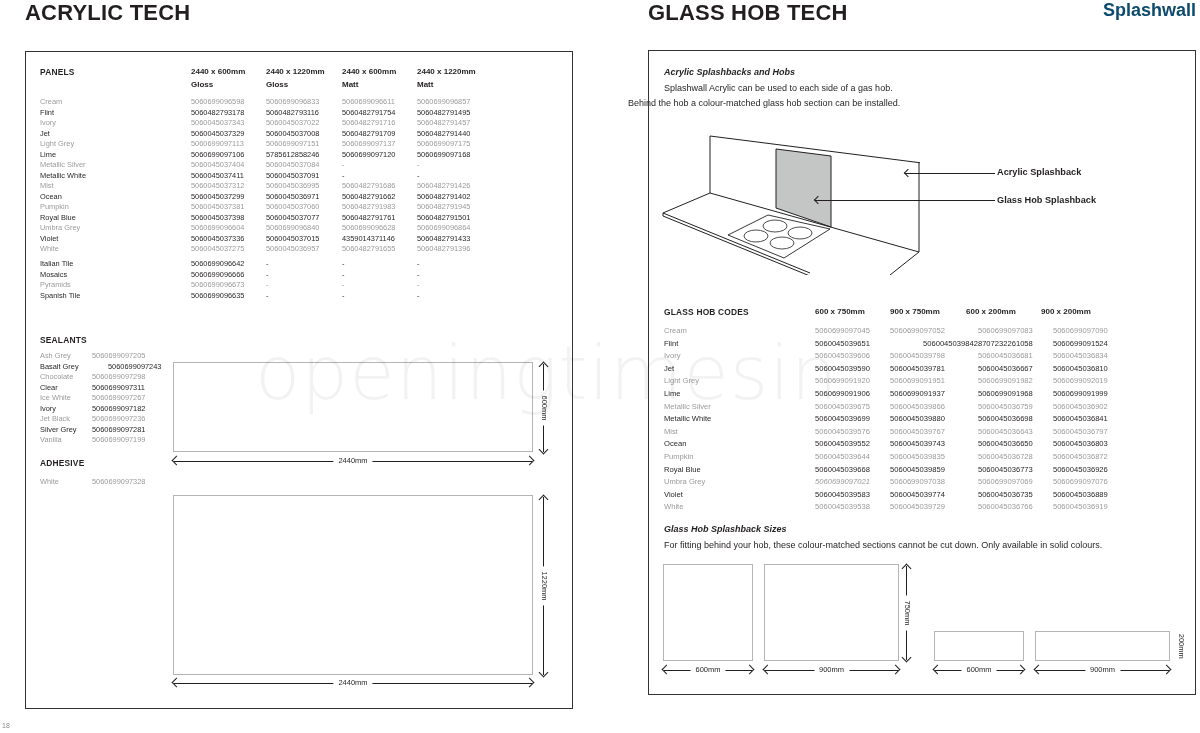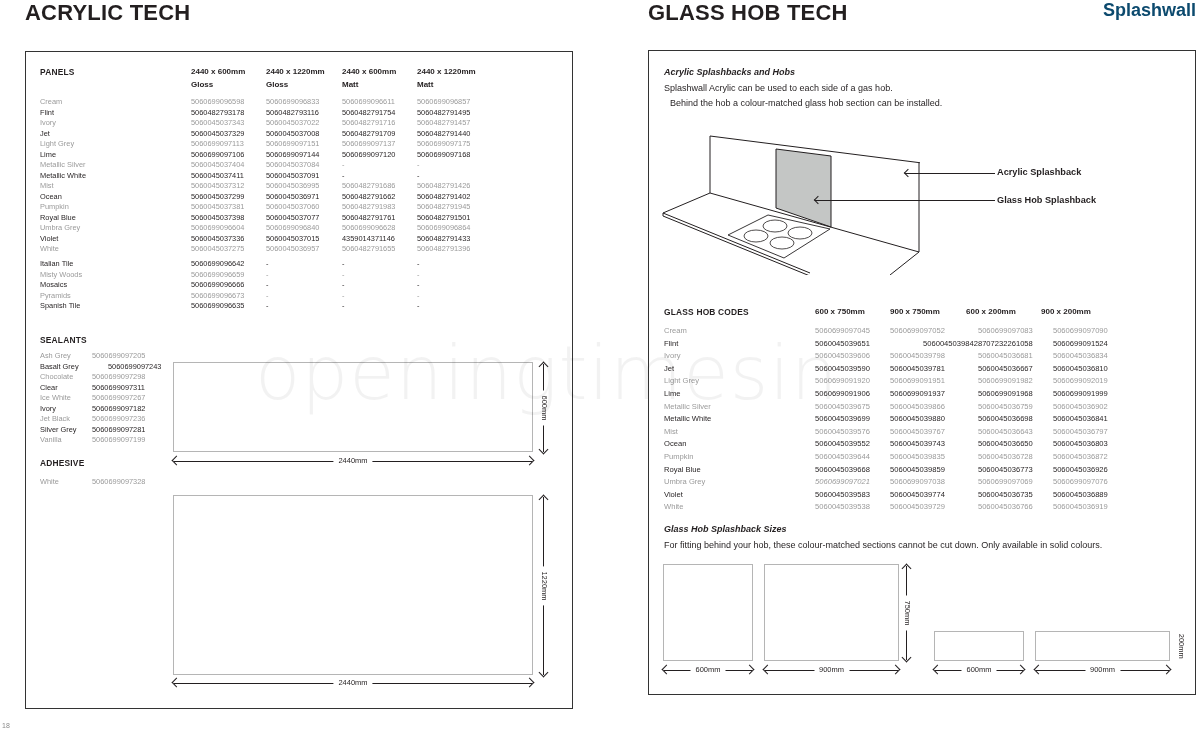--- a/index.html
+++ b/index.html
@@ -112,21 +112,21 @@
       <tr class="light">
         <td>Light Grey</td>
         <td>5060699097113</td>
         <td>5060699097151</td>
         <td>5060699097137</td>
         <td>5060699097175</td>
       </tr>
       <tr class="dark">
         <td>Lime</td>
         <td>5060699097106</td>
-        <td>5060699097144</td>
+        <td>5785612858246</td>
         <td>5060699097120</td>
         <td>5060699097168</td>
       </tr>
       <tr class="light">
         <td>Metallic Silver</td>
         <td>5060045037404</td>
         <td>5060045037084</td>
         <td>-</td>
         <td>-</td>
       </tr>
@@ -194,27 +194,20 @@
       <col style="width:151px">
       <col style="width:75px">
       <col style="width:76px">
       <col style="width:75px">
       <col style="width:75px">
     </colgroup>
   <tbody id="patterns-body">
       <tr class="dark">
         <td>Italian Tile</td>
         <td>5060699096642</td>
-        <td>-</td>
-        <td>-</td>
-        <td>-</td>
-      </tr>
-      <tr class="light">
-        <td>Misty Woods</td>
-        <td>5060699096659</td>
         <td>-</td>
         <td>-</td>
         <td>-</td>
       </tr>
       <tr class="dark">
         <td>Mosaics</td>
         <td>5060699096666</td>
         <td>-</td>
         <td>-</td>
         <td>-</td>
@@ -321,21 +314,21 @@
   <div class="line"></div>
     <div class="arr-t"></div>
     <div class="arr-b"></div>
   <span class="lbl">1220mm</span>
 </div>
 
 <div class="frame right-frame"></div>
 
 <div class="intro-title" style="left:664px; top:67px;">Acrylic Splashbacks and Hobs</div>
 <div class="intro-text" style="left:664px; top:81px;">Splashwall Acrylic can be used to each side of a gas hob.</div>
-<div class="intro-text" style="left:670px; top:96px;">Behind the hob a colour-matched glass hob section can be installed.</div>
+<div class="intro-text" style="left:628px; top:96px;">Behind the hob a colour-matched glass hob section can be installed.</div>
 
 <svg class="diagram" viewBox="0 0 260 150" width="260" height="150">
 
   <polyline points="50,11 50,68" fill="none" stroke="#231f20" stroke-width="1"></polyline>
   <polyline points="50,11 262,38" fill="none" stroke="#231f20" stroke-width="1"></polyline>
   <polyline points="259,38 259,127" fill="none" stroke="#231f20" stroke-width="1"></polyline>
 
   <polygon points="116,24 171,31 171,102 116,83" fill="#c4c6c5" stroke="#231f20" stroke-width="1"></polygon>
 
   <polyline points="50,68 259,127" fill="none" stroke="#231f20" stroke-width="1"></polyline>

